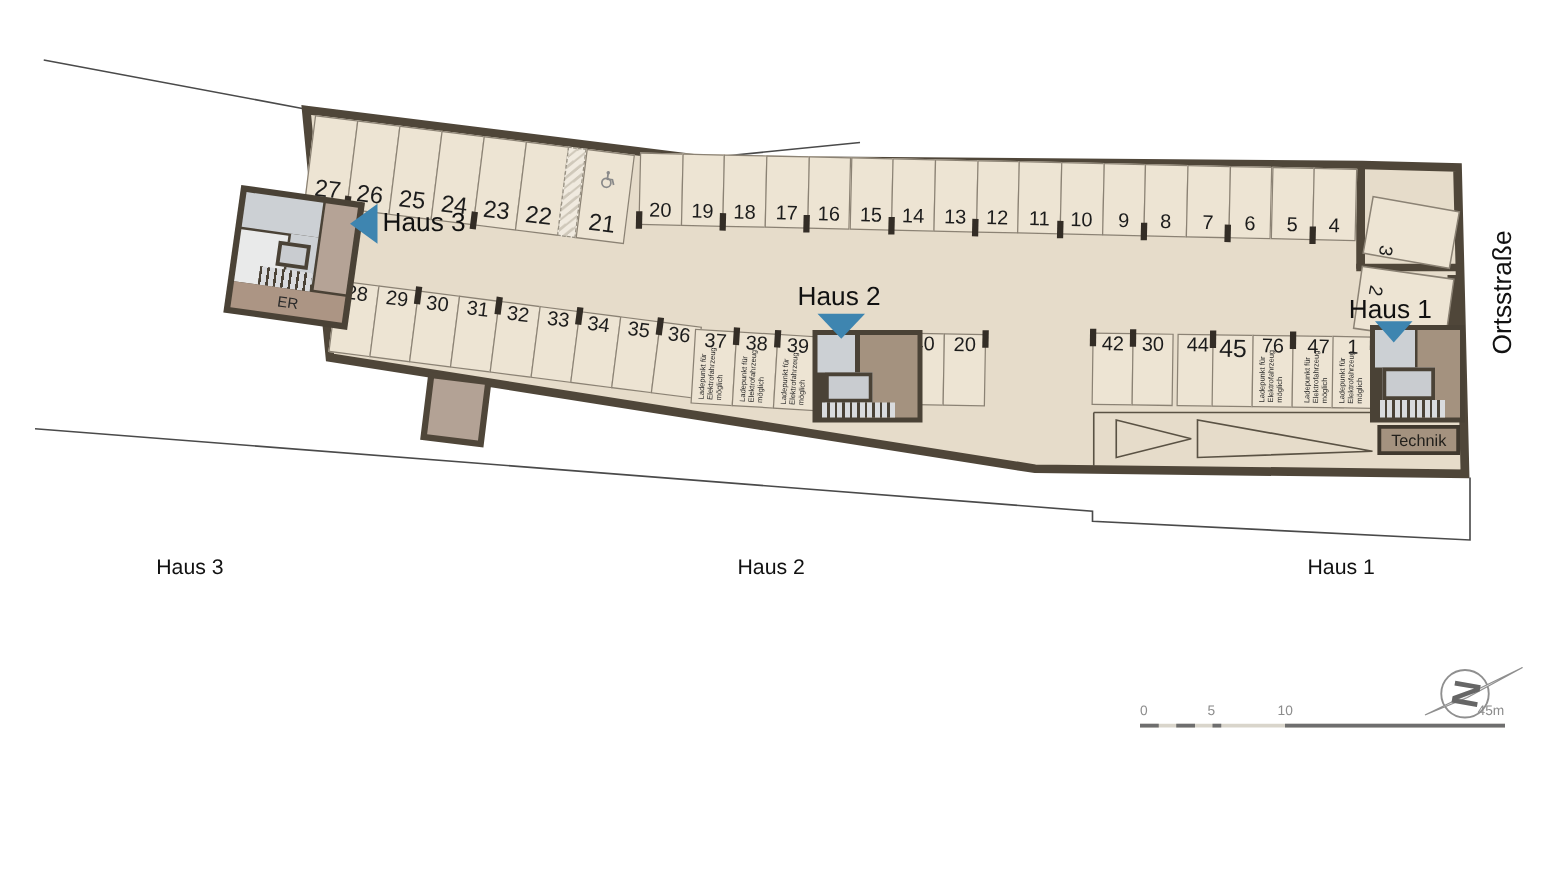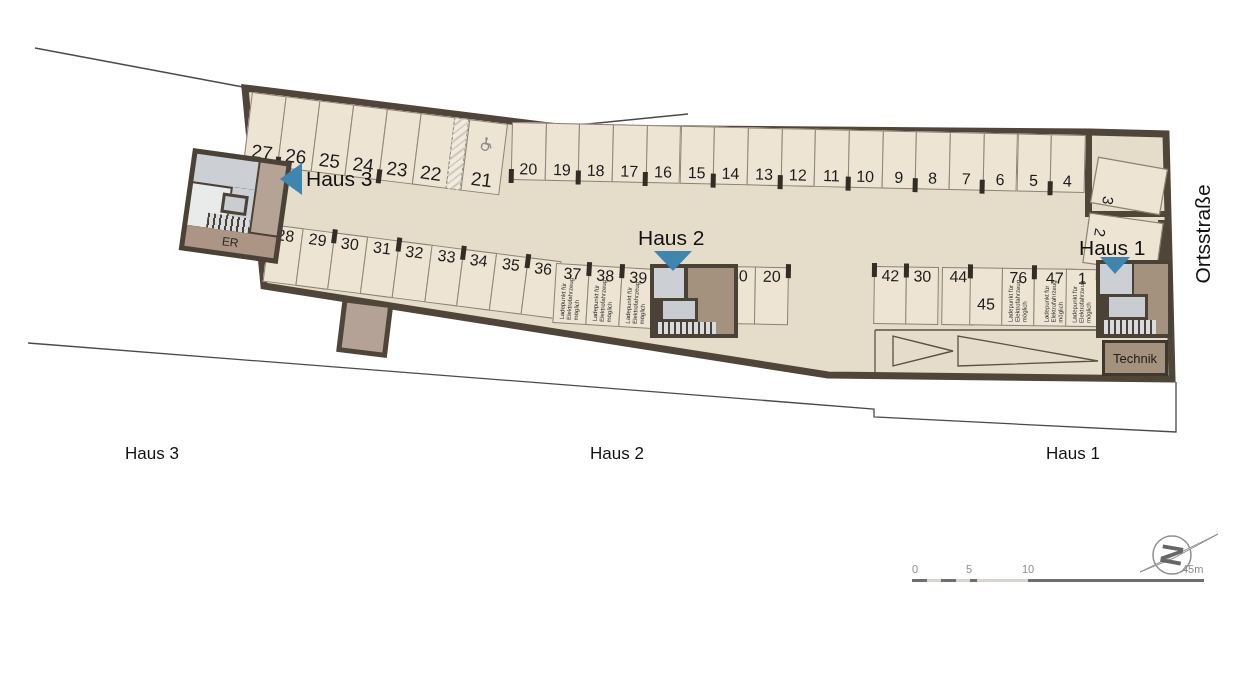--- a/index.html
+++ b/index.html
@@ -274,21 +274,21 @@
         <div class="space" style="left: 0px; width: 33px;">
           <div class="num" style="font-size: 16px;">42</div>
         </div>
         <div class="space" style="left: 32px; width: 33px;">
           <div class="num" style="font-size: 16px;">30</div>
         </div>
         <div class="space" style="left: 68px; width: 33px;">
           <div class="num" style="font-size: 16px;">44</div>
         </div>
         <div class="space" style="left: 96px; width: 33px;">
-          <div class="num" style="font-size: 16px; margin-top: 27px;">45</div>
+          <div class="num" style="font-size: 20px;">45</div>
         </div>
         <div class="space" style="left: 128px; width: 33px;">
           <div class="num" style="font-size: 16px;">76</div>
           <div class="ev">
             <div>Ladepunkt für</div>
             <div>Elektrofahrzeug</div>
             <div>möglich</div>
           </div>
         </div>
         <div class="space" style="left: 160px; width: 33px; padding-left: 40px;">
@@ -332,21 +332,21 @@
     <div class="stairs" style="left:6px;top:58px;width:60px;height:12px;"></div>
   </div>
 
   <div class="core" style="left:1096px;top:260px;width:76px;height:78px;">
     <div class="room-gray" style="left:4px;top:4px;width:32px;height:30px;"></div>
     <div class="room-brown" style="left:38px;top:4px;width:34px;height:70px;"></div>
     <div class="lift" style="left:10px;top:34px;width:42px;height:26px;"></div>
     <div class="stairs" style="left:6px;top:60px;width:54px;height:14px;"></div>
   </div>
 
-  <div class="technik" style="left:1102px;top:340px;width:66px;height:36px;">Technik</div>
+  <div class="technik" style="left:1102px;top:340px;width:66px;height:24px;">Technik</div>
 
   <div class="rotnum" style="left:1104px;top:192px;">3</div>
   <div class="rotnum" style="left:1096px;top:224px;">2</div>
 
   <div class="tri-left" style="left:280px;top:163px;border-right:22px solid #3e85b0;"></div>
   <div class="marker-label" style="left:306px;top:167px;">Haus 3</div>
 
   <div class="marker-label" style="left:638px;top:226px;">Haus 2</div>
   <div class="tri-down" style="left:654px;top:251px;border-left:19px solid transparent;border-right:19px solid transparent;border-top:20px solid #3e85b0;"></div>
 

